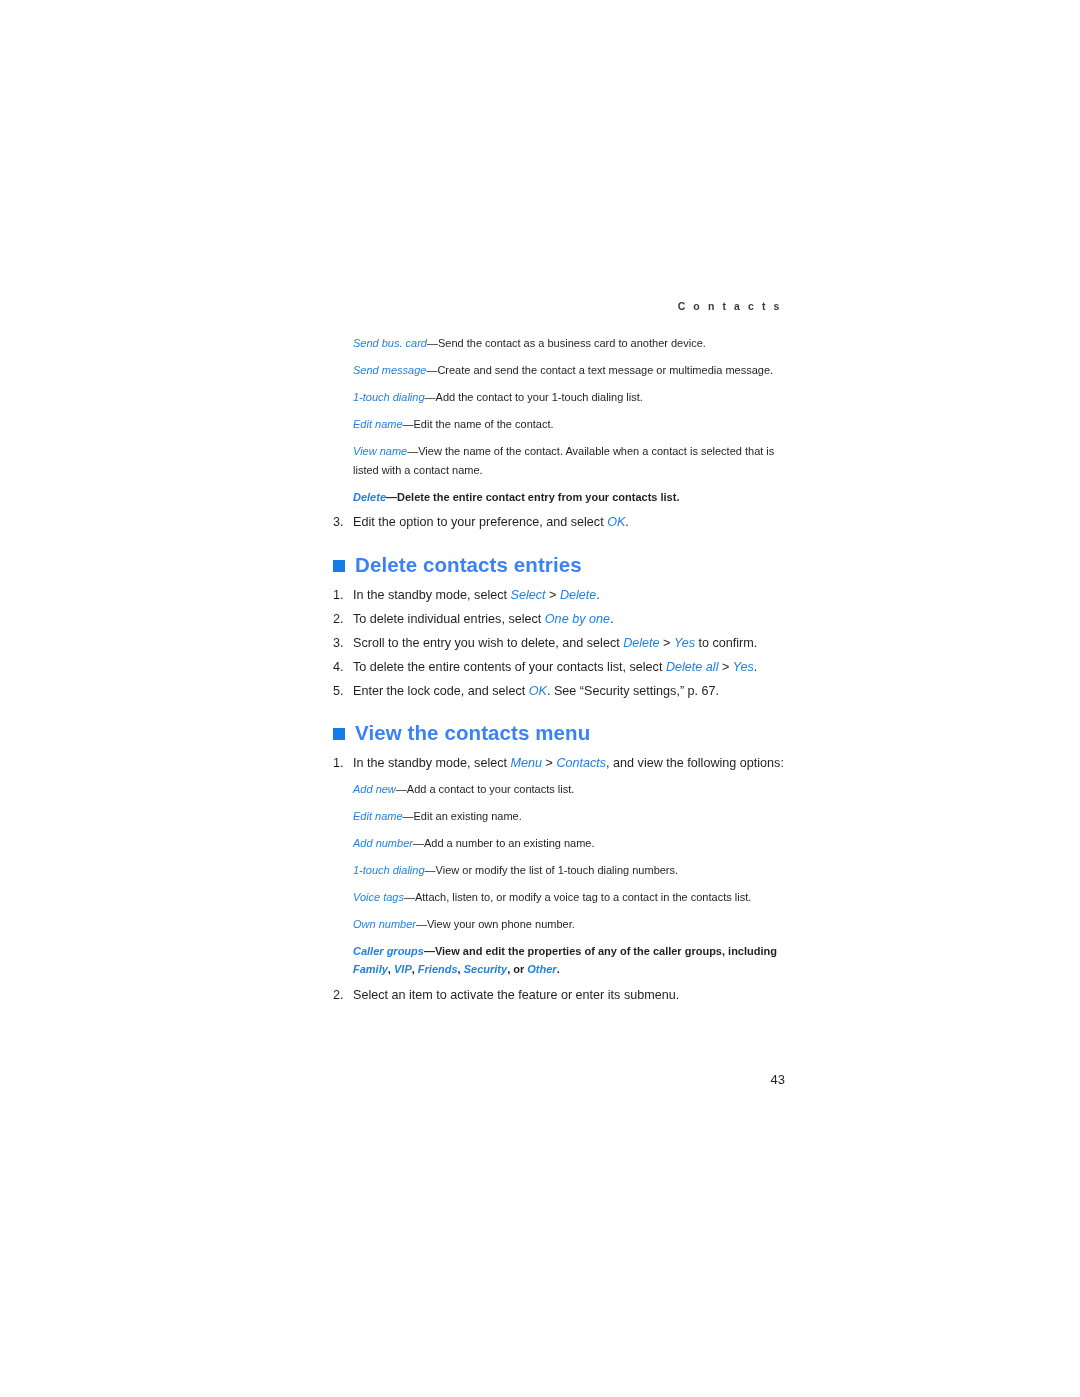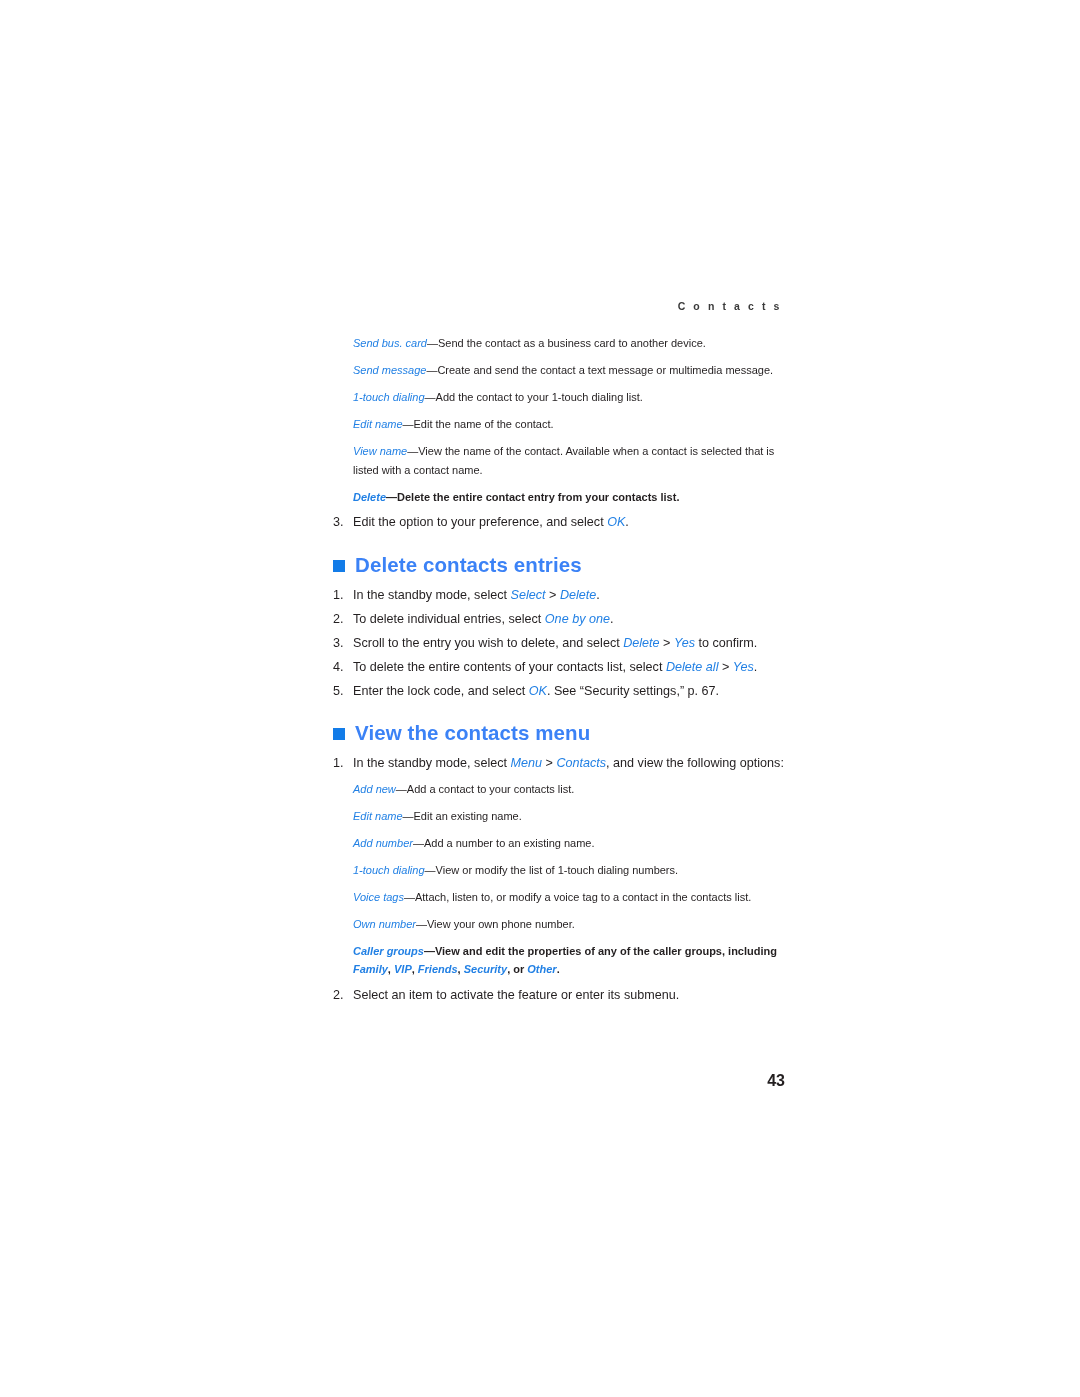--- a/index.html
+++ b/index.html
@@ -103,22 +103,22 @@
   
   .optgroup { margin-top: 7px; }
 
   
   .folio {
     position: absolute;
     left: 700px;
     top: 1072px;
     width: 77px;
     text-align: right;
-    font-size: 16px;
-    font-weight: 700;
+    font-size: 13px;
+    font-weight: 400;
     color: #231f20;
   }
 </style>
 </head>
 <body>
 
 <div class="page">
 
   <div class="content">
 

